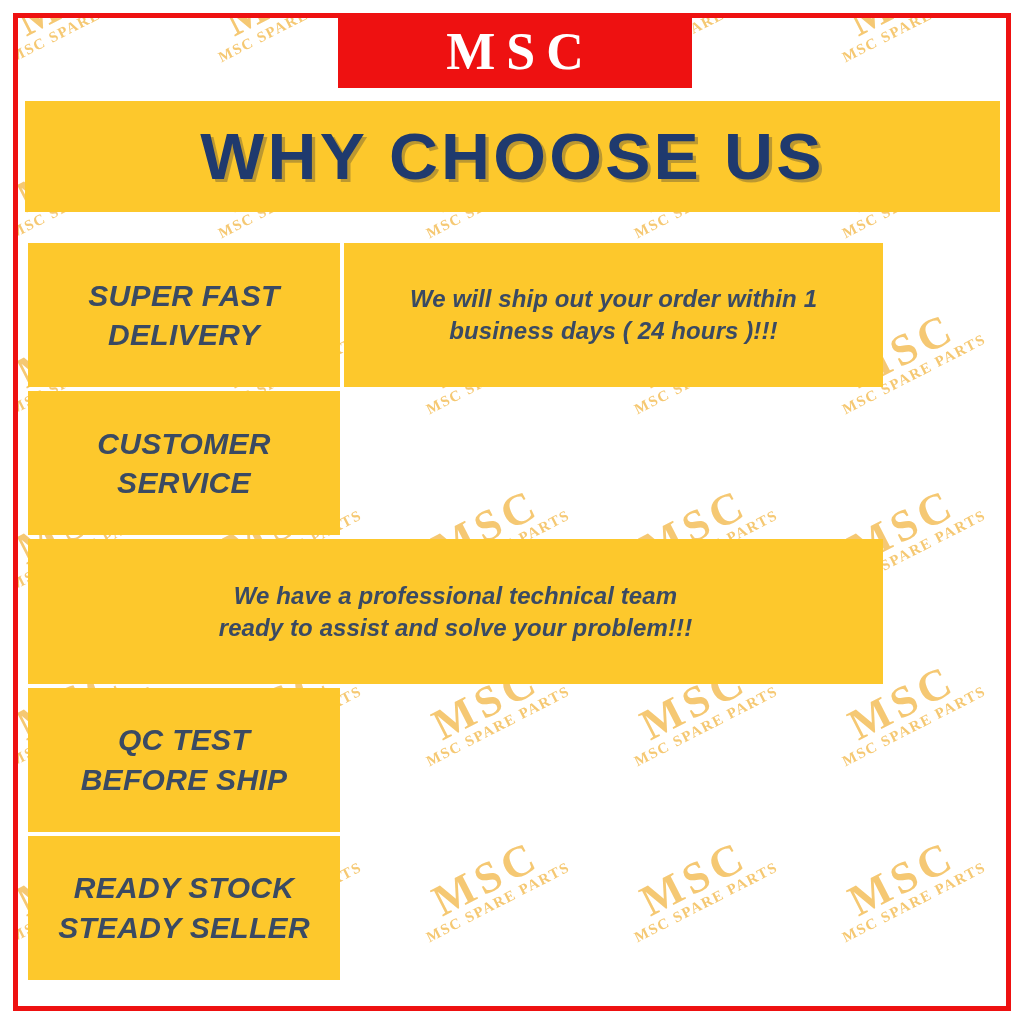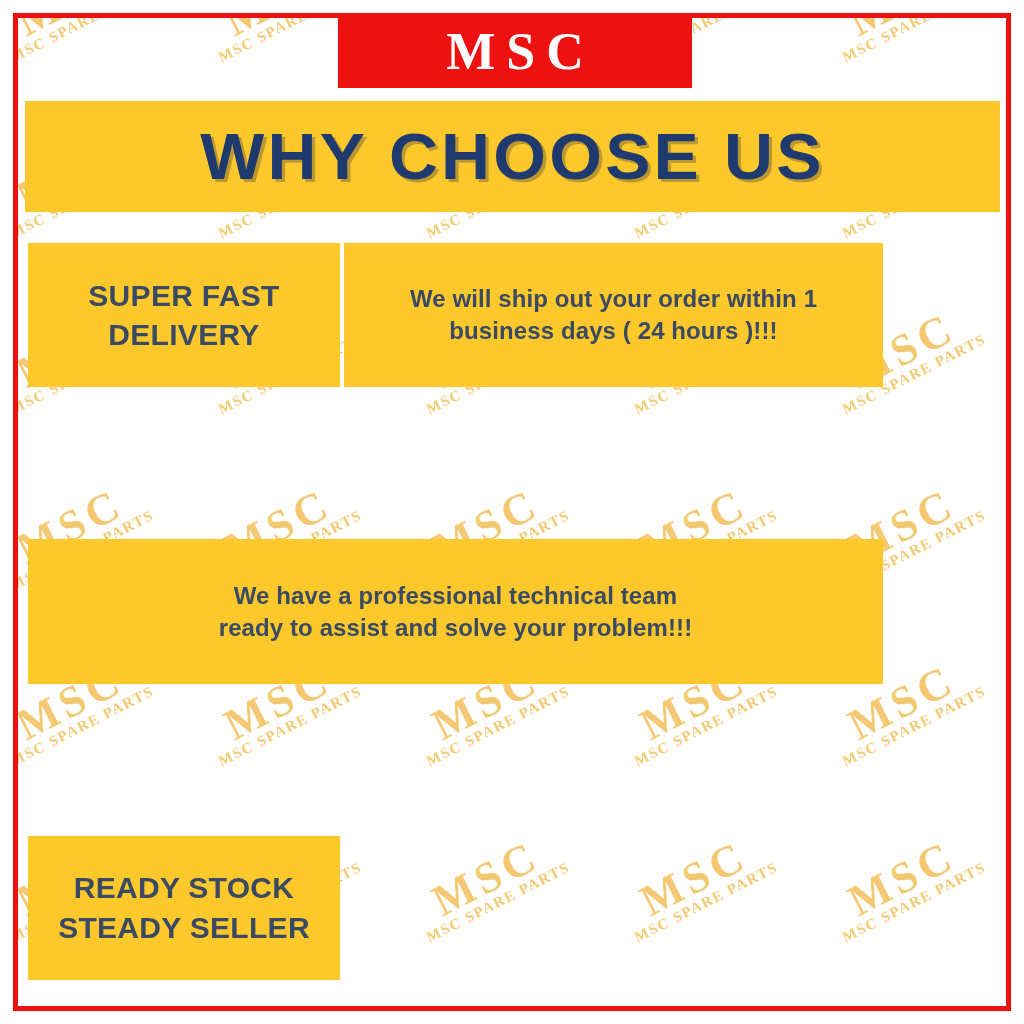--- a/index.html
+++ b/index.html
@@ -129,20 +129,21 @@
   
   #table {
     position: absolute;
     left: 28px;
     top: 243px;
     width: 855px;
     height: 737px;
     display: flex;
     flex-direction: column;
     gap: 4px;
+    font-style: italic;
   }
   .row {
     flex: 1 1 0;
     display: flex;
     gap: 4px;
     min-height: 0;
   }
   .cell {
     background: #fdc82c;
     display: flex;
@@ -335,27 +336,33 @@
     <div id="table">
         <div class="row">
           <div class="cell cell-label">
             <div class="label-text">SUPER FAST<br>DELIVERY</div>
           </div>
           <div class="cell cell-desc">
             <div class="desc-text">We will ship out your order within 1<br>business days ( 24 hours )!!!</div>
           </div>
         </div>
         <div class="row">
+          <div class="cell cell-label">
+            <div class="label-text">CUSTOMER<br>SERVICE</div>
+          </div>
         </div>
         <div class="row">
           <div class="cell cell-desc">
             <div class="desc-text">We have a professional technical team<br>ready to assist and solve your problem!!!</div>
           </div>
         </div>
         <div class="row">
+          <div class="cell cell-label">
+            <div class="label-text">QC TEST<br>BEFORE SHIP</div>
+          </div>
         </div>
         <div class="row">
           <div class="cell cell-label">
             <div class="label-text">READY STOCK<br>STEADY SELLER</div>
           </div>
         </div>
       </div>
 
   </div>
 </div>

